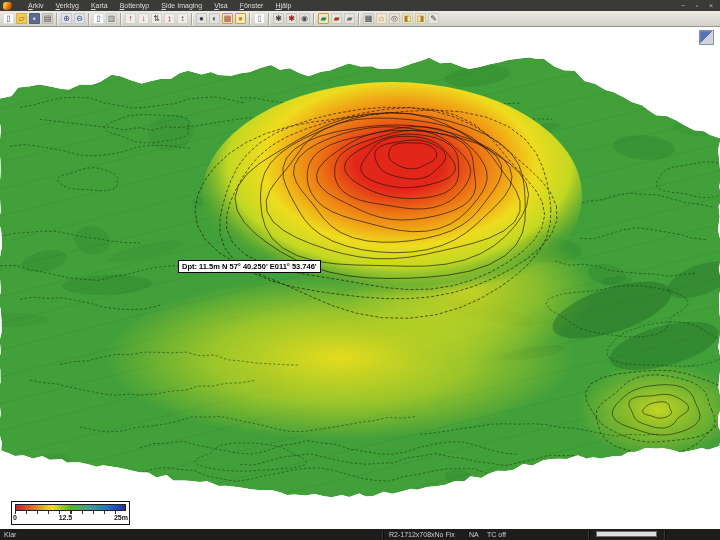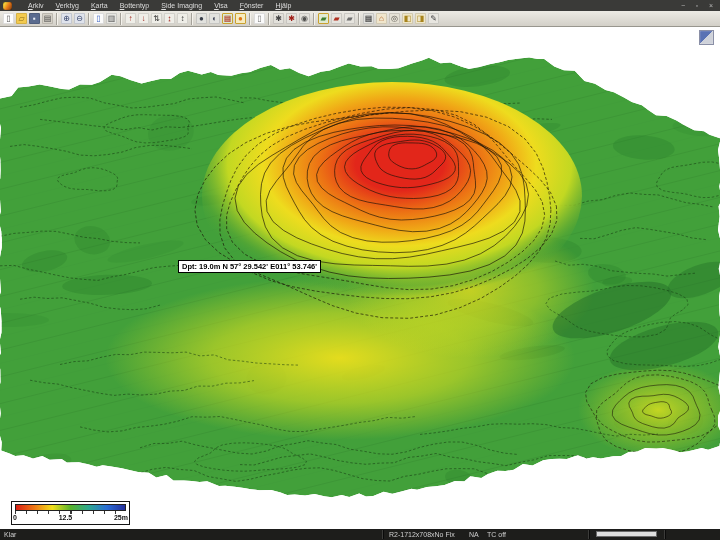--- a/index.html
+++ b/index.html
@@ -238,21 +238,21 @@
             <path d="M688.2 382.0L685.3 385.1L681.4 387.6L678.2 389.8L676.1 392.5L673.8 395.7L669.8 398.5L664.2 400.1L658.0 399.9L652.3 398.7L647.2 397.1L642.5 395.5L638.2 393.4L635.2 390.8L633.5 387.9L632.6 384.9L631.2 382.0L629.4 378.7L628.8 375.0L630.8 371.5L635.8 369.1L642.1 368.2L648.0 368.1L653.1 367.7L658.0 366.9L663.4 366.3L669.0 366.6L674.1 368.0L678.5 370.1L682.6 372.5L686.2 375.2L688.5 378.5L688.2 382.0Z" fill="none" stroke="#1a1208" stroke-width="0.7" opacity="0.8" stroke-dasharray="none"></path>
             <path d="M698.7 382.0L700.0 386.9L699.2 391.9L695.5 396.6L689.6 400.4L682.5 403.3L674.8 405.6L666.5 406.9L658.0 407.0L649.9 405.7L642.6 403.6L635.8 401.3L628.7 399.0L621.5 396.2L615.4 392.3L612.3 387.3L612.7 382.0L615.7 377.1L619.7 372.8L624.0 368.8L628.8 365.0L634.8 361.8L641.9 359.4L649.8 357.9L658.0 357.0L666.7 356.6L675.6 357.4L683.6 359.7L689.5 363.7L693.0 368.4L694.8 373.1L696.6 377.5L698.7 382.0Z" fill="none" stroke="#1a1208" stroke-width="0.7" opacity="0.8" stroke-dasharray="none"></path>
             <path d="M711.7 382.0L714.4 388.5L715.0 395.8L710.9 402.6L701.9 407.6L690.6 410.4L679.2 411.8L668.5 412.9L658.0 413.9L647.1 414.0L636.4 412.4L626.7 409.3L617.9 405.4L609.2 401.0L601.4 395.7L596.5 389.1L596.7 382.0L601.6 375.5L608.7 370.1L615.2 365.4L620.6 360.2L626.7 354.7L635.2 349.9L646.1 347.2L658.0 346.9L669.5 348.2L680.4 350.5L690.6 353.6L699.2 358.0L704.9 363.8L707.7 370.0L709.3 376.1L711.7 382.0Z" fill="none" stroke="#1a1208" stroke-width="0.7" opacity="0.8" stroke-dasharray="3 2"></path>
             <path d="M735.6 382.0L728.1 390.1L718.5 396.6L710.6 402.5L704.2 409.0L696.9 416.0L686.4 421.9L672.8 425.4L658.0 426.2L643.3 425.1L629.1 422.7L616.1 418.6L606.1 412.3L600.4 404.4L598.0 396.5L595.8 389.2L591.6 382.0L586.8 373.7L585.5 364.5L590.8 355.8L602.4 349.6L616.9 346.1L631.3 344.3L644.7 343.0L658.0 342.2L671.4 342.7L684.2 345.1L696.1 348.7L707.9 352.9L720.2 357.8L731.1 364.3L737.1 372.8L735.6 382.0Z" fill="none" stroke="#1a1208" stroke-width="0.7" opacity="0.8" stroke-dasharray="3 2"></path>
           </g>
       </g>
     </svg>
     <div class="nav-widget"></div>
   </div>
 
-  <div class="tooltip">Dpt: 19.0m N 57° 29.542' E011° 53.746'</div>
+  <div class="tooltip">Dpt: 11.5m N 57° 40.250' E011° 53.746'</div>
 
   <div class="legend">
     <div class="legend-bar" style="background: linear-gradient(to right, rgb(216, 30, 20), rgb(238, 118, 20), rgb(242, 224, 28), rgb(88, 179, 44), rgb(46, 168, 144), rgb(43, 110, 214), rgb(35, 46, 156));"></div>
     <div class="legend-ticks"></div>
     <div class="legend-labels">
       <span>0</span>
       <span>12.5</span>
       <span>25m</span>
     </div>
   </div>

